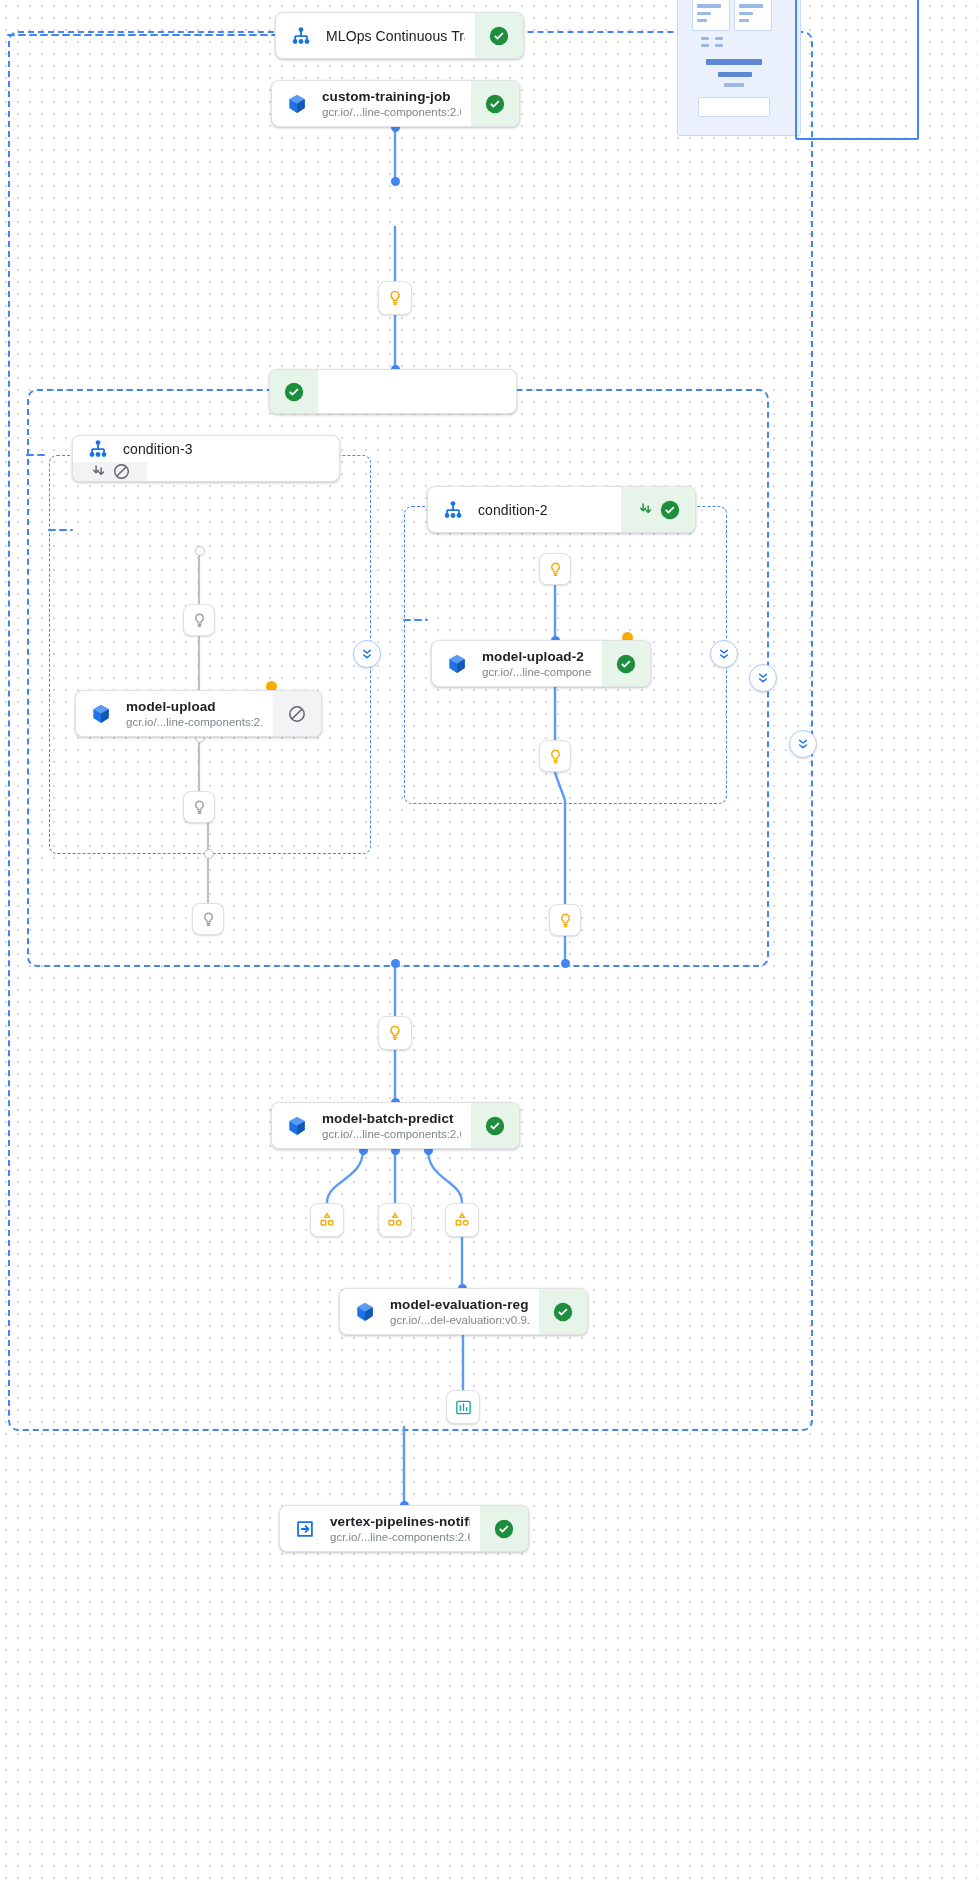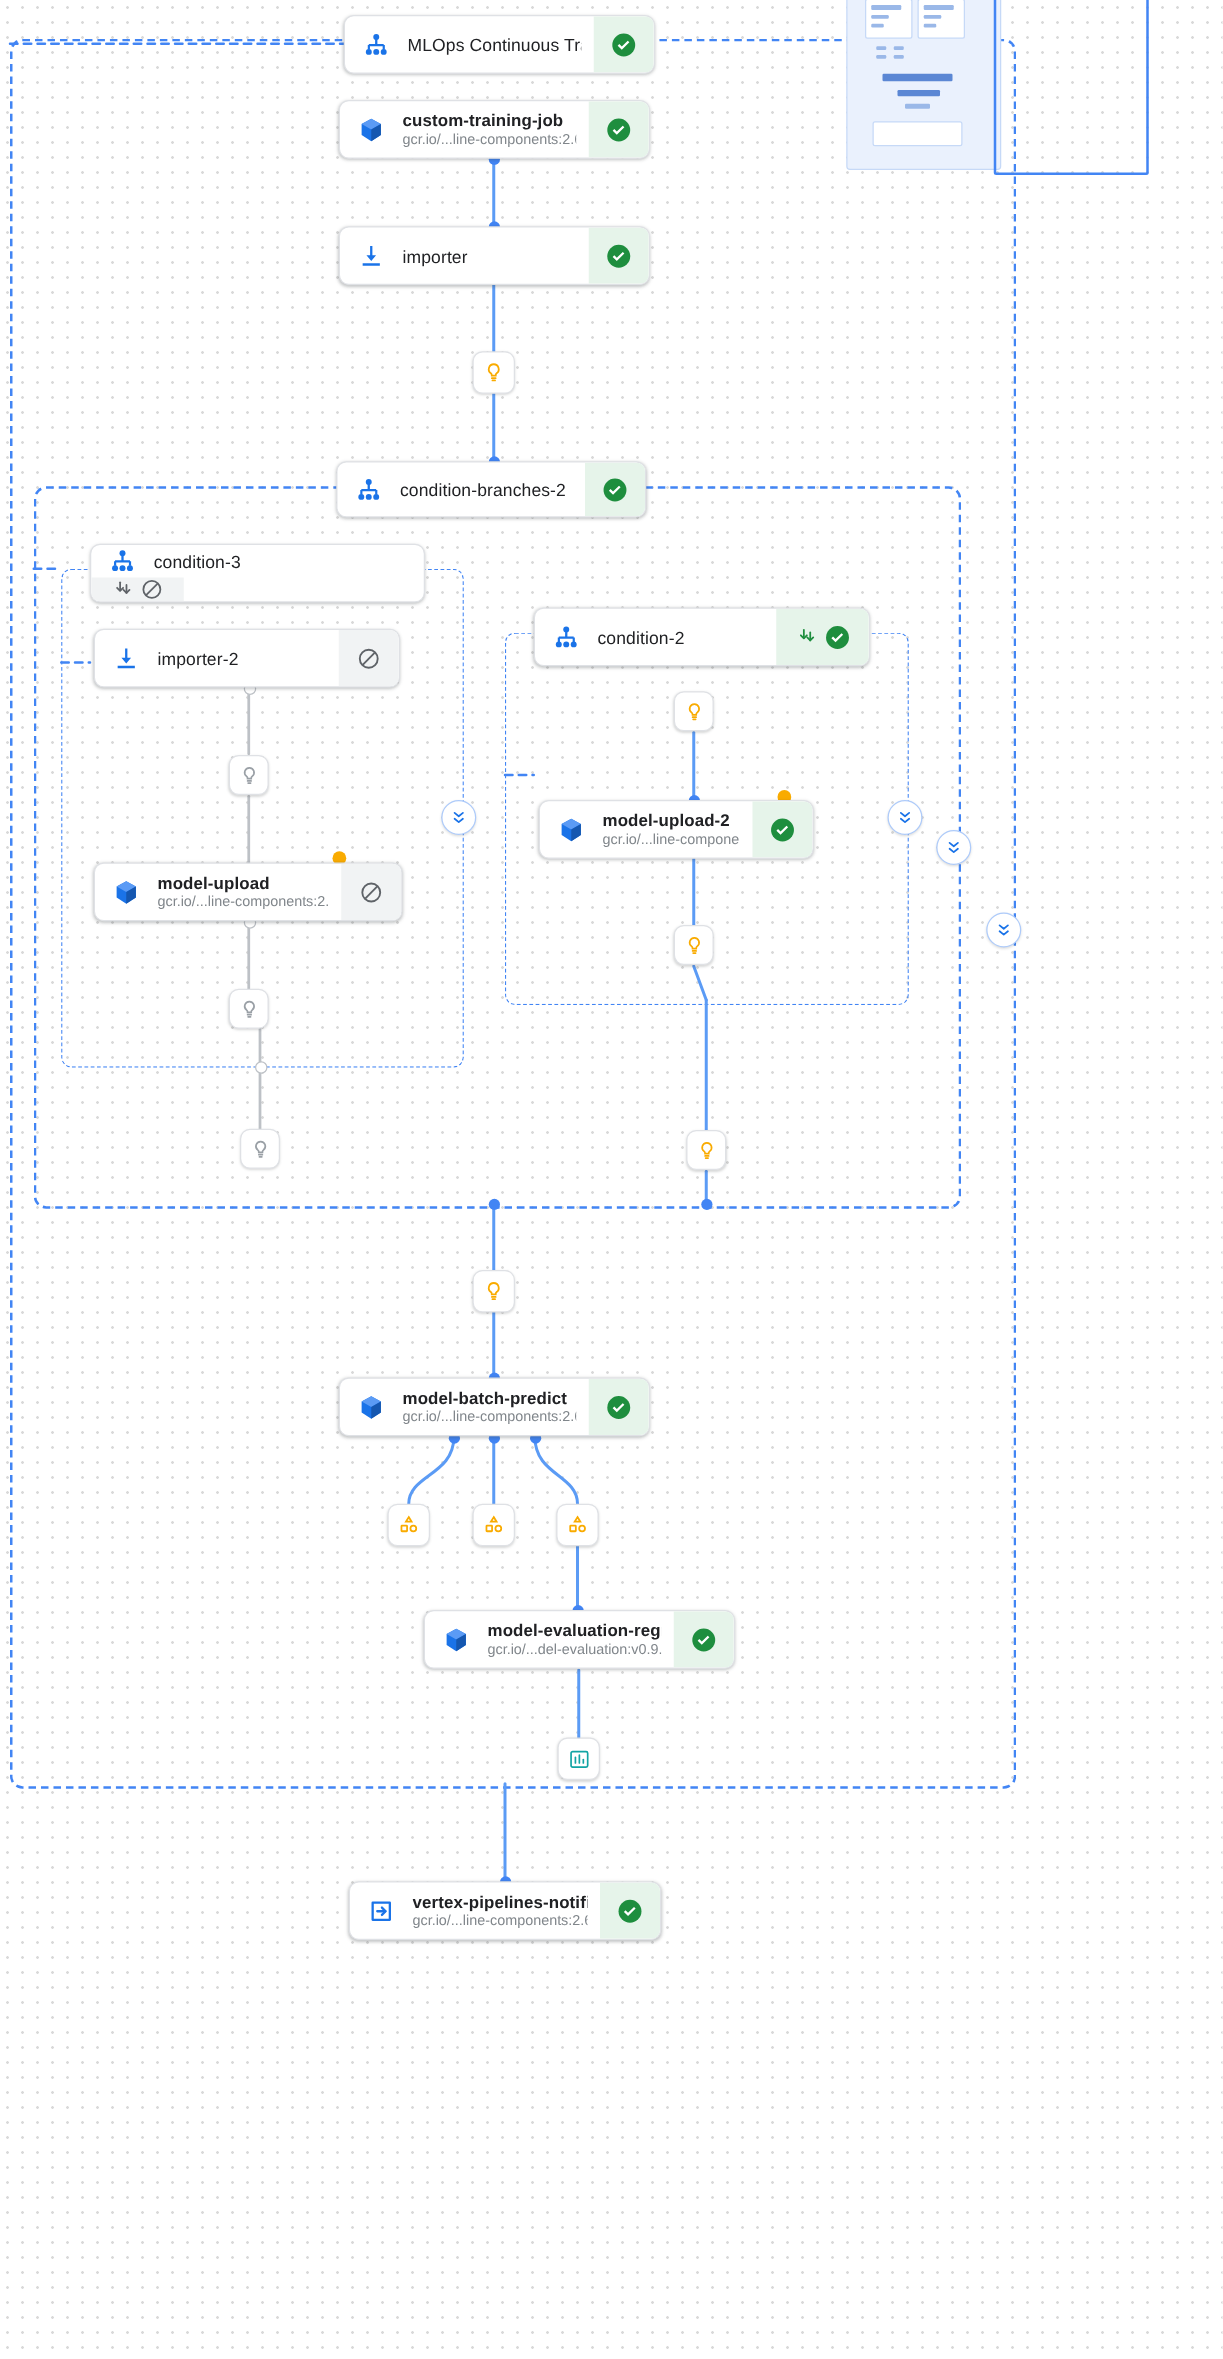--- a/index.html
+++ b/index.html
@@ -209,102 +209,60 @@
     <div class="badge ok">
       <span>
         <svg width="22" height="22" viewBox="0 0 24 24">
             <circle cx="12" cy="12" r="10" fill="#1e8e3e"></circle>
             <path d="M10.3 16.2l-3.6-3.6 1.4-1.4 2.2 2.2 5.2-5.2 1.4 1.4z" fill="#fff"></path>
           </svg>
       </span>
     </div>
   </div>
 
-  <div class="node single" style="left:271px;top:181px;width:249px;height:47px;">
-    <div class="body">
-      <span class="ico">
-        <svg width="22" height="22" viewBox="0 0 24 24">
-            <g fill="#1a73e8">
-              <path d="M11 3h2v8.2h3.2L12 16.2 7.8 11.2H11z"></path>
-              <path d="M4.5 18h15v2.2h-15z"></path>
-            </g>
-          </svg>
-      </span>
-      <span class="txt">
-        <span class="title">importer</span>
-      </span>
-    </div>
-    <div class="badge ok">
-      <span>
-        <svg width="22" height="22" viewBox="0 0 24 24">
-            <circle cx="12" cy="12" r="10" fill="#1e8e3e"></circle>
-            <path d="M10.3 16.2l-3.6-3.6 1.4-1.4 2.2 2.2 5.2-5.2 1.4 1.4z" fill="#fff"></path>
-          </svg>
-      </span>
-    </div>
-  </div>
 
   <div class="chip big" style="left:378px;top:281px;">
     <span>
       <svg width="18" height="18" viewBox="0 0 24 24">
           <g fill="none" stroke="#f9ab00" stroke-width="1.9" stroke-linecap="round">
             <path d="M12 3.2a5.3 5.3 0 00-3.1 9.6c.6.5 1 1.2 1 2v.6h4.2v-.6c0-.8.4-1.5 1-2A5.3 5.3 0 0012 3.2z"></path>
             <path d="M10 18h4M10.6 20.4h2.8"></path>
           </g>
         </svg>
     </span>
   </div>
 
   <div class="node single" style="left:269px;top:369px;width:248px;height:45px;">
+    <div class="badge ok">
+      <span>
+        <svg width="22" height="22" viewBox="0 0 24 24">
+            <circle cx="12" cy="12" r="10" fill="#1e8e3e"></circle>
+            <path d="M10.3 16.2l-3.6-3.6 1.4-1.4 2.2 2.2 5.2-5.2 1.4 1.4z" fill="#fff"></path>
+          </svg>
+      </span>
+    </div>
+  </div>
+
+  <div class="node single" style="left:72px;top:435px;width:268px;height:47px;flex-direction:column;">
     <div class="body">
       <span class="ico">
         <svg width="22" height="22" viewBox="0 0 24 24">
             <g fill="#1a73e8">
               <circle cx="12" cy="5" r="2.6"></circle>
               <circle cx="5.5" cy="18" r="2.6"></circle>
               <circle cx="12" cy="18" r="2.6"></circle>
               <circle cx="18.5" cy="18" r="2.6"></circle>
               <path d="M11 6h2v6h-2z"></path>
               <path d="M5.5 11.2h13v1.9h-13z"></path>
               <path d="M4.6 12h1.9v4H4.6z"></path>
               <path d="M17.6 12h1.9v4h-1.9z"></path>
             </g>
           </svg>
       </span>
       <span class="txt">
-        <span class="title">condition-branches-2</span>
-      </span>
-    </div>
-    <div class="badge ok">
-      <span>
-        <svg width="22" height="22" viewBox="0 0 24 24">
-            <circle cx="12" cy="12" r="10" fill="#1e8e3e"></circle>
-            <path d="M10.3 16.2l-3.6-3.6 1.4-1.4 2.2 2.2 5.2-5.2 1.4 1.4z" fill="#fff"></path>
-          </svg>
-      </span>
-    </div>
-  </div>
-
-  <div class="node single" style="left:72px;top:435px;width:268px;height:47px;flex-direction:column;">
-    <div class="body">
-      <span class="ico">
-        <svg width="22" height="22" viewBox="0 0 24 24">
-            <g fill="#1a73e8">
-              <circle cx="12" cy="5" r="2.6"></circle>
-              <circle cx="5.5" cy="18" r="2.6"></circle>
-              <circle cx="12" cy="18" r="2.6"></circle>
-              <circle cx="18.5" cy="18" r="2.6"></circle>
-              <path d="M11 6h2v6h-2z"></path>
-              <path d="M5.5 11.2h13v1.9h-13z"></path>
-              <path d="M4.6 12h1.9v4H4.6z"></path>
-              <path d="M17.6 12h1.9v4h-1.9z"></path>
-            </g>
-          </svg>
-      </span>
-      <span class="txt">
         <span class="title">condition-3</span>
       </span>
     </div>
     <div class="badge plain wide">
       <span>
         <svg width="17" height="17" viewBox="0 0 24 24">
             <g fill="none" stroke="#5f6368" stroke-width="2" stroke-linecap="round" stroke-linejoin="round">
               <path d="M10 4v9"></path>
               <path d="M6.6 10.2L10 13.6l3.4-3.4"></path>
               <path d="M17.2 7v9"></path>
@@ -316,45 +274,20 @@
         <svg width="19" height="19" viewBox="0 0 24 24">
             <g fill="none" stroke="#5f6368" stroke-width="1.8">
               <circle cx="12" cy="12" r="8.6"></circle>
               <path d="M6.2 17.8L17.8 6.2"></path>
             </g>
           </svg>
       </span>
     </div>
   </div>
 
-  <div class="node single" style="left:75px;top:503px;width:245px;height:47px;">
-    <div class="body">
-      <span class="ico">
-        <svg width="22" height="22" viewBox="0 0 24 24">
-            <g fill="#1a73e8">
-              <path d="M11 3h2v8.2h3.2L12 16.2 7.8 11.2H11z"></path>
-              <path d="M4.5 18h15v2.2h-15z"></path>
-            </g>
-          </svg>
-      </span>
-      <span class="txt">
-        <span class="title">importer-2</span>
-      </span>
-    </div>
-    <div class="badge plain">
-      <span>
-        <svg width="20" height="20" viewBox="0 0 24 24">
-            <g fill="none" stroke="#5f6368" stroke-width="1.8">
-              <circle cx="12" cy="12" r="8.6"></circle>
-              <path d="M6.2 17.8L17.8 6.2"></path>
-            </g>
-          </svg>
-      </span>
-    </div>
-  </div>
 
   <div class="chip" style="left:183px;top:604px;">
     <span>
       <svg width="17" height="17" viewBox="0 0 24 24">
           <g fill="none" stroke="#9aa0a6" stroke-width="1.9" stroke-linecap="round">
             <path d="M12 3.2a5.3 5.3 0 00-3.1 9.6c.6.5 1 1.2 1 2v.6h4.2v-.6c0-.8.4-1.5 1-2A5.3 5.3 0 0012 3.2z"></path>
             <path d="M10 18h4M10.6 20.4h2.8"></path>
           </g>
         </svg>
     </span>

